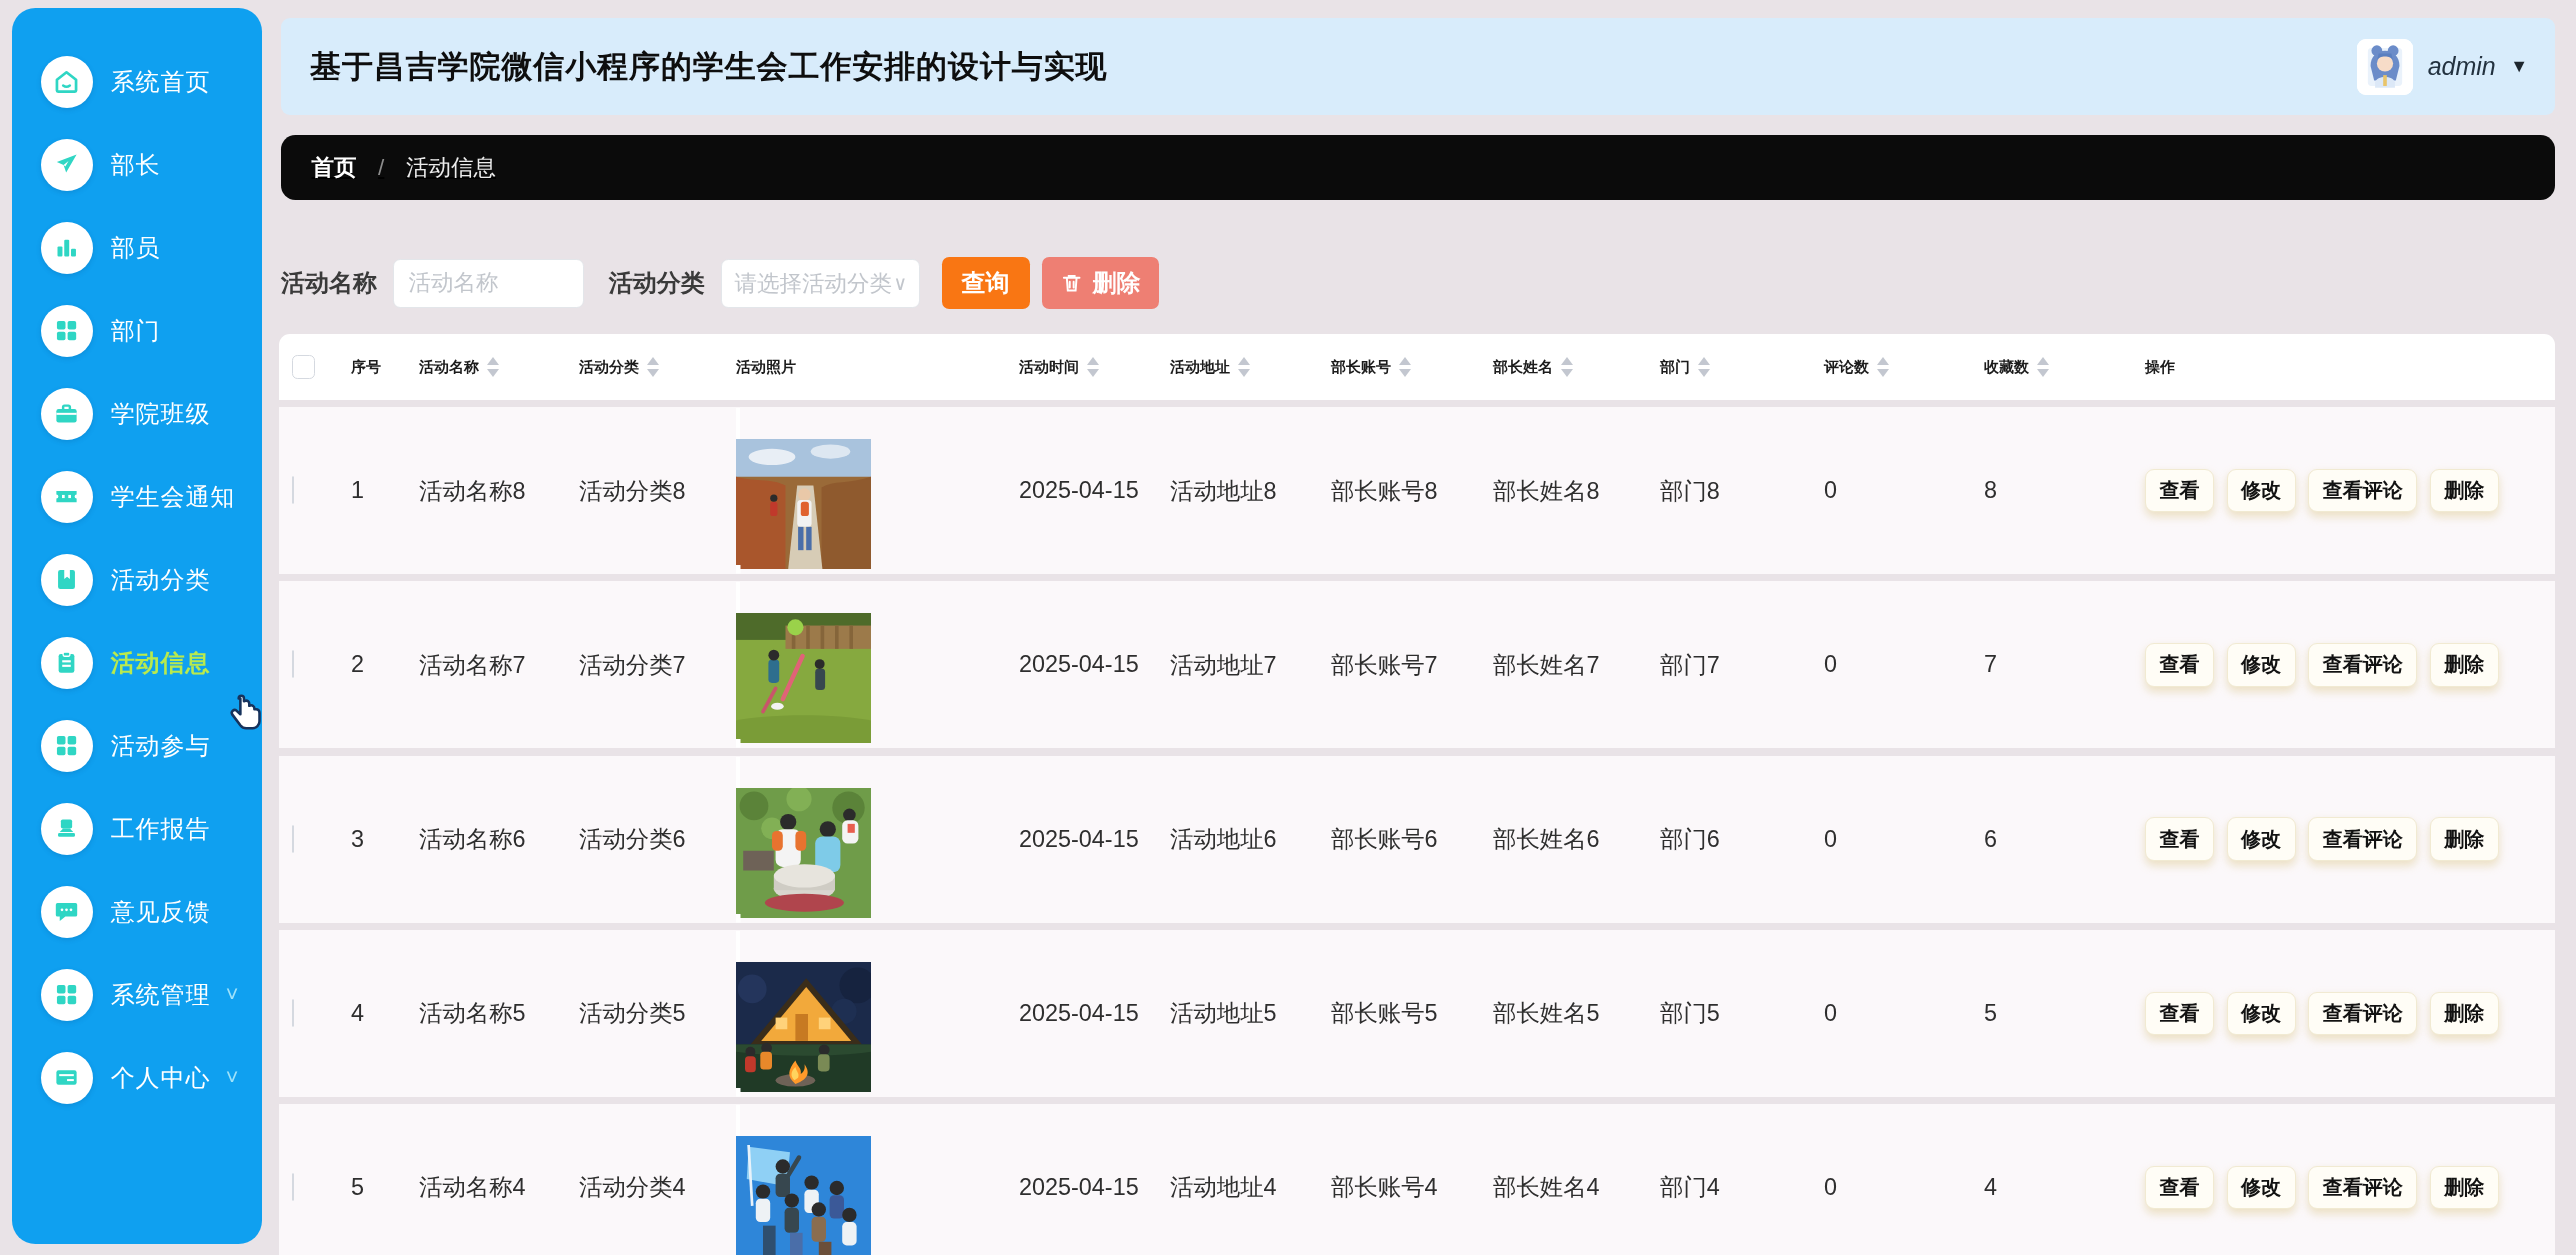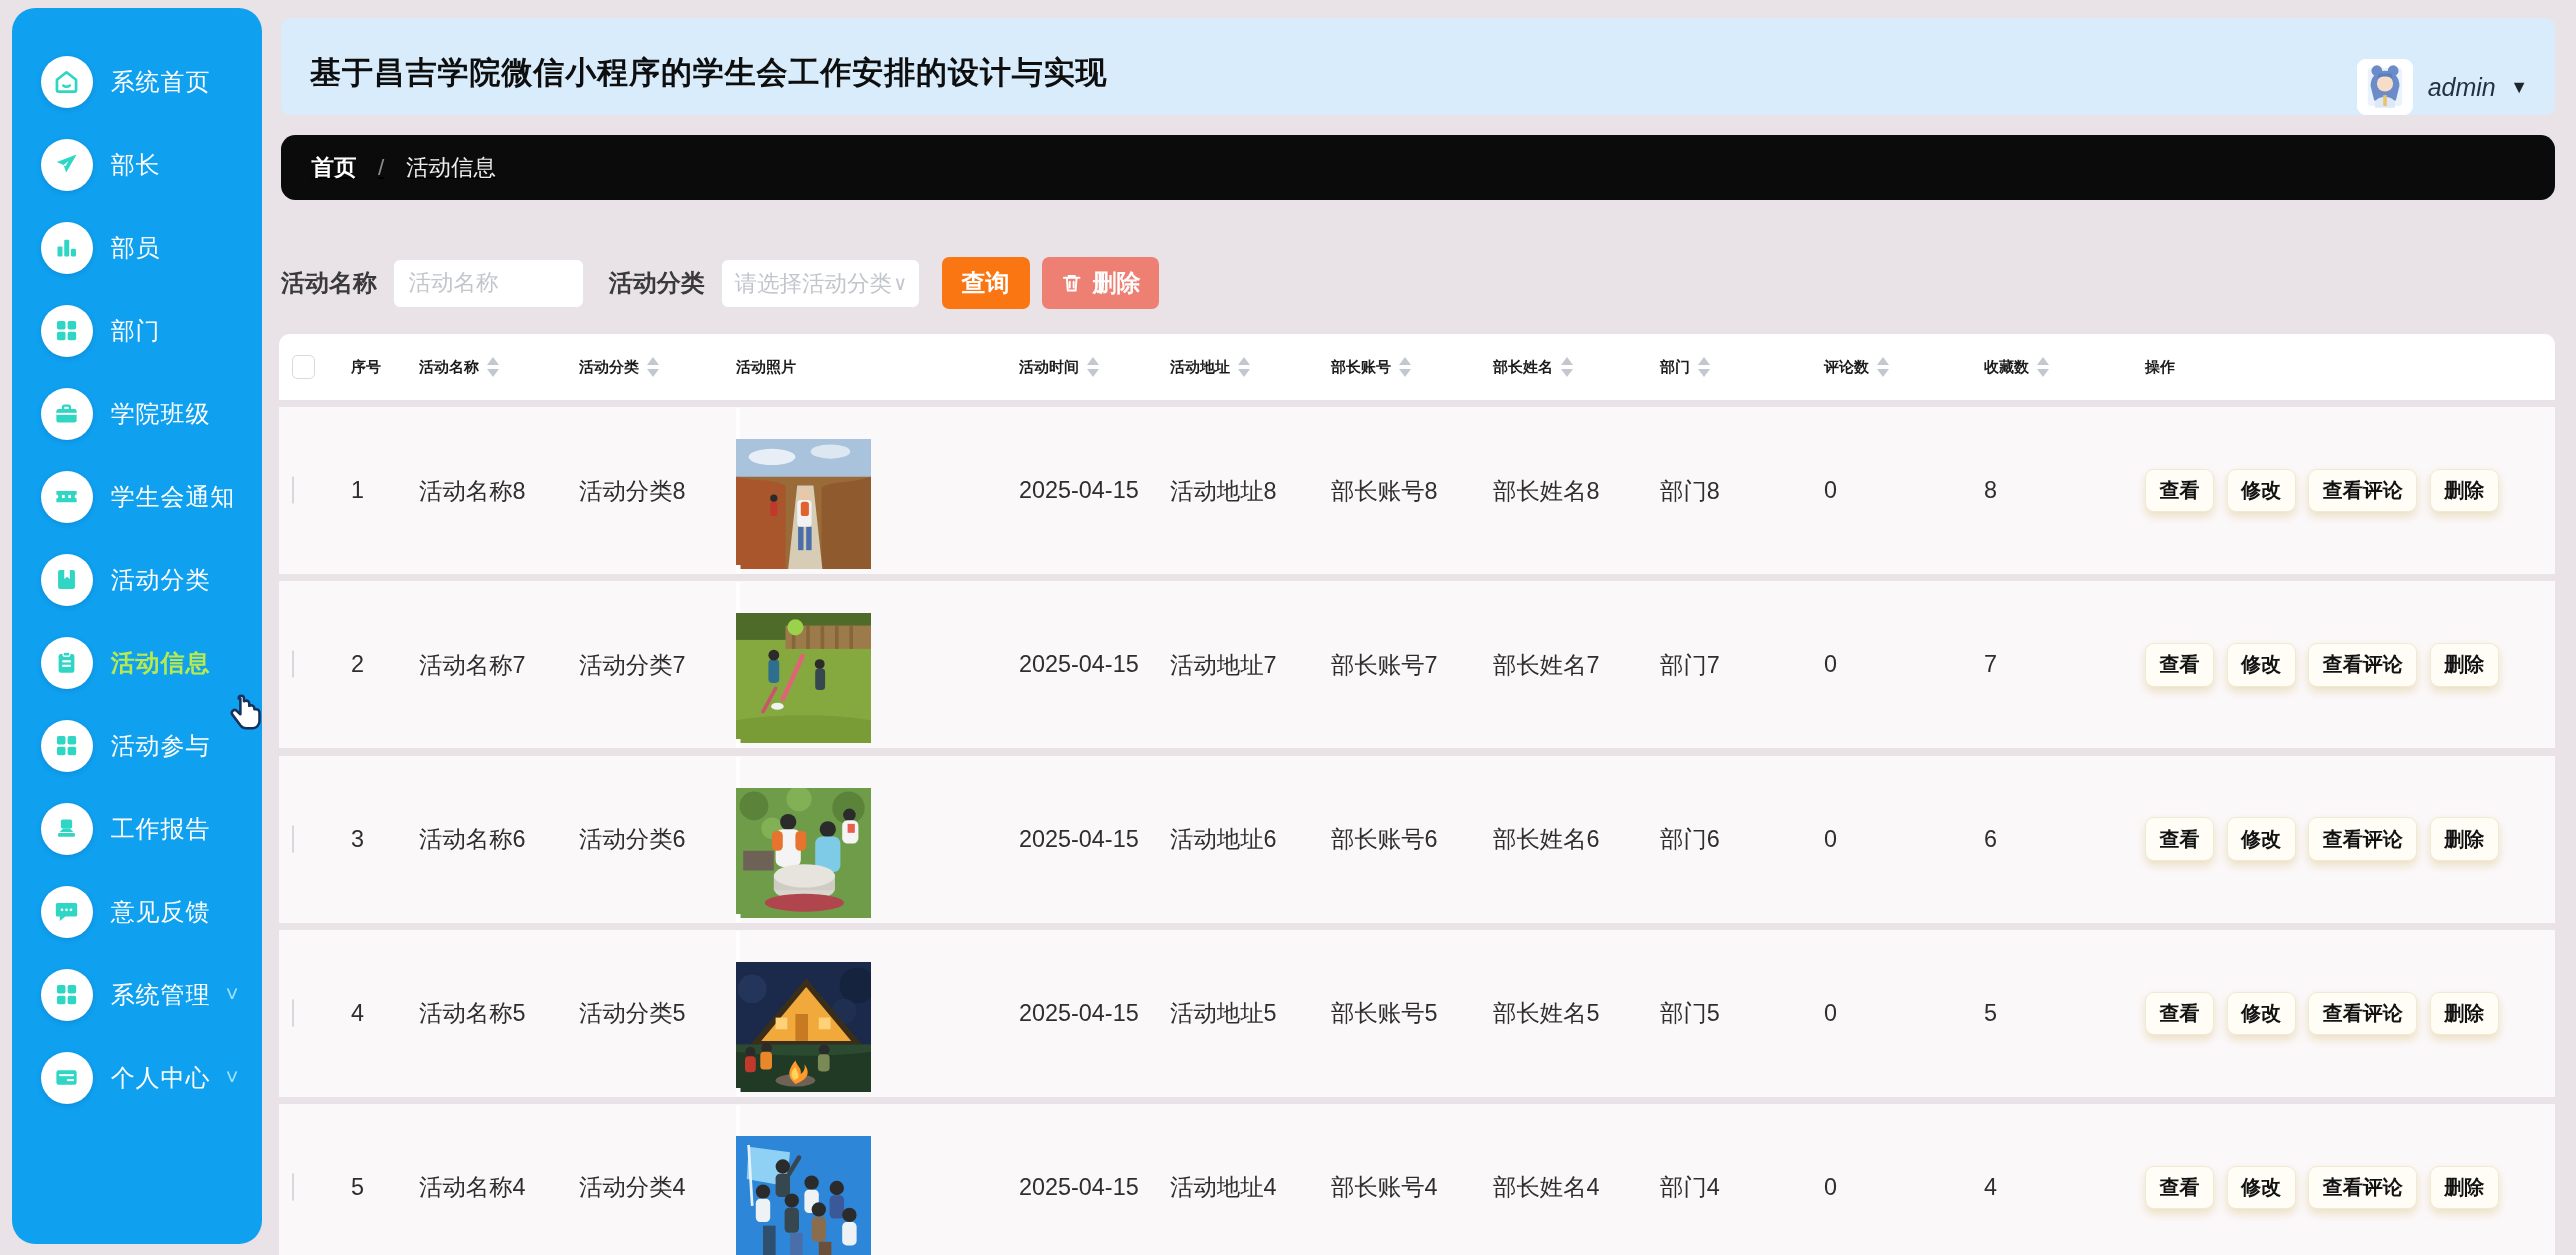--- a/index.html
+++ b/index.html
@@ -19,21 +19,21 @@
     display:flex;align-items:center;justify-content:center;margin-right:18px;
     box-shadow:0 1.8px 5.4px rgba(0,60,120,.18);
   }
   .icon-circle svg{width:27px;height:27px;}
   .side-label{color:#ffffff;font-size:24px;letter-spacing:0.9px;}
   .side-item.active .side-label{color:#b9ea4d;font-weight:bold;}
   .side-chevron{margin-left:auto;margin-right:23.4px;color:#9fe2fa;font-size:21.6px;}
   
   .topbar{
     position:absolute;left:281px;top:18px;width:2274px;height:97px;
-    background:#d8ecfb;border-radius:9px;display:flex;align-items:flex-end;box-sizing:border-box;
+    background:#d8ecfb;border-radius:9px;display:flex;align-items:center;box-sizing:border-box;
   }
   .page-title{margin-left:29px;font-size:31px;font-weight:bold;color:#0e0e0e;letter-spacing:0.9px;}
   .userbox{margin-left:auto;display:flex;align-items:center;margin-right:27px;gap:14.4px;cursor:pointer;}
   .avatar{width:56px;height:56px;background:#ffffff;border-radius:9px;display:flex;align-items:center;justify-content:center;overflow:hidden;}
   .username{font-size:25px;color:#23323f;font-style:italic;}
   .user-caret{font-size:18px;color:#1d262e;}
   
   .crumbbar{
     position:absolute;left:281px;top:135px;width:2274px;height:65px;
     background:#0b0b0b;border-radius:14.4px;display:flex;align-items:center;font-size:22.5px;text-decoration:underline;

